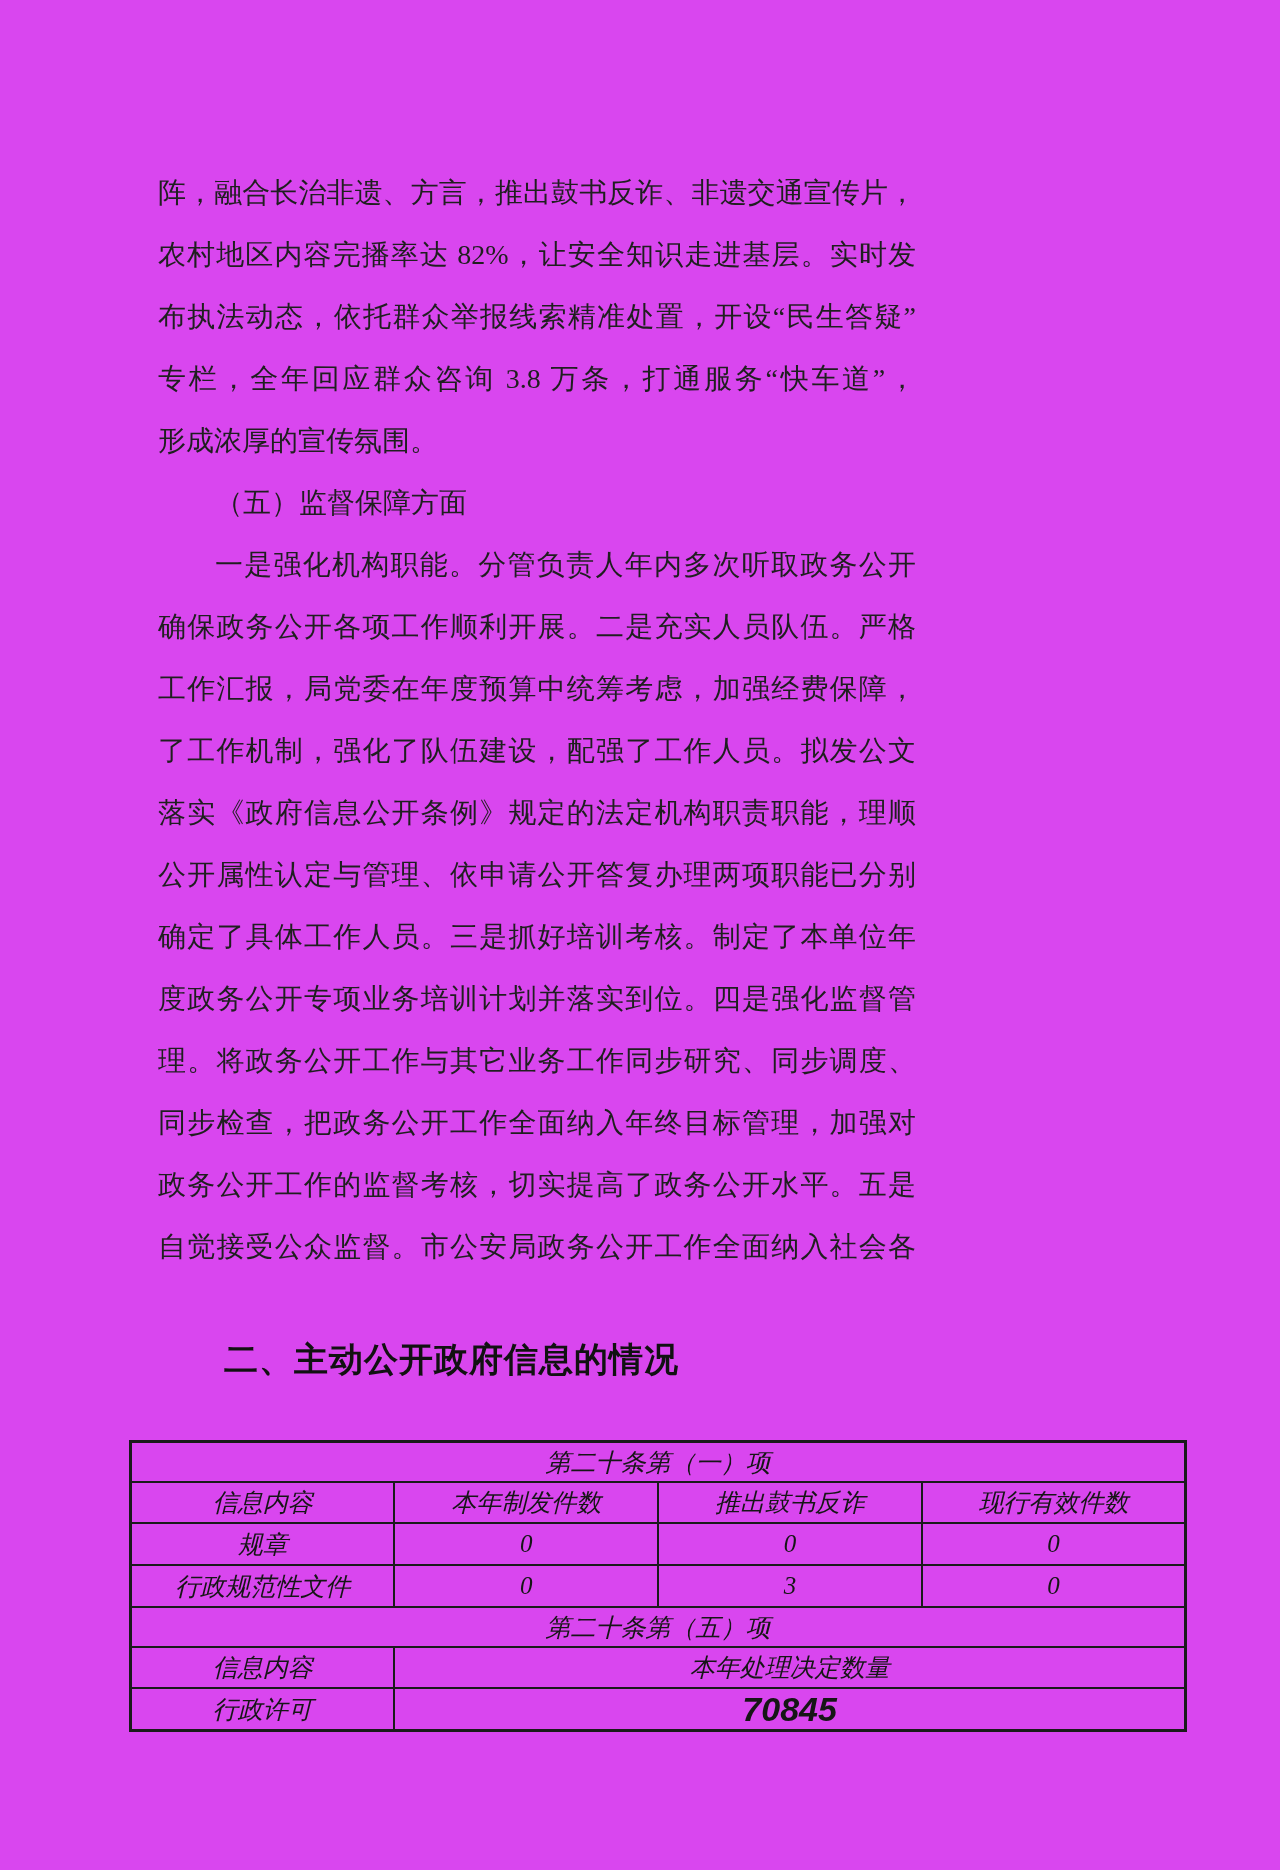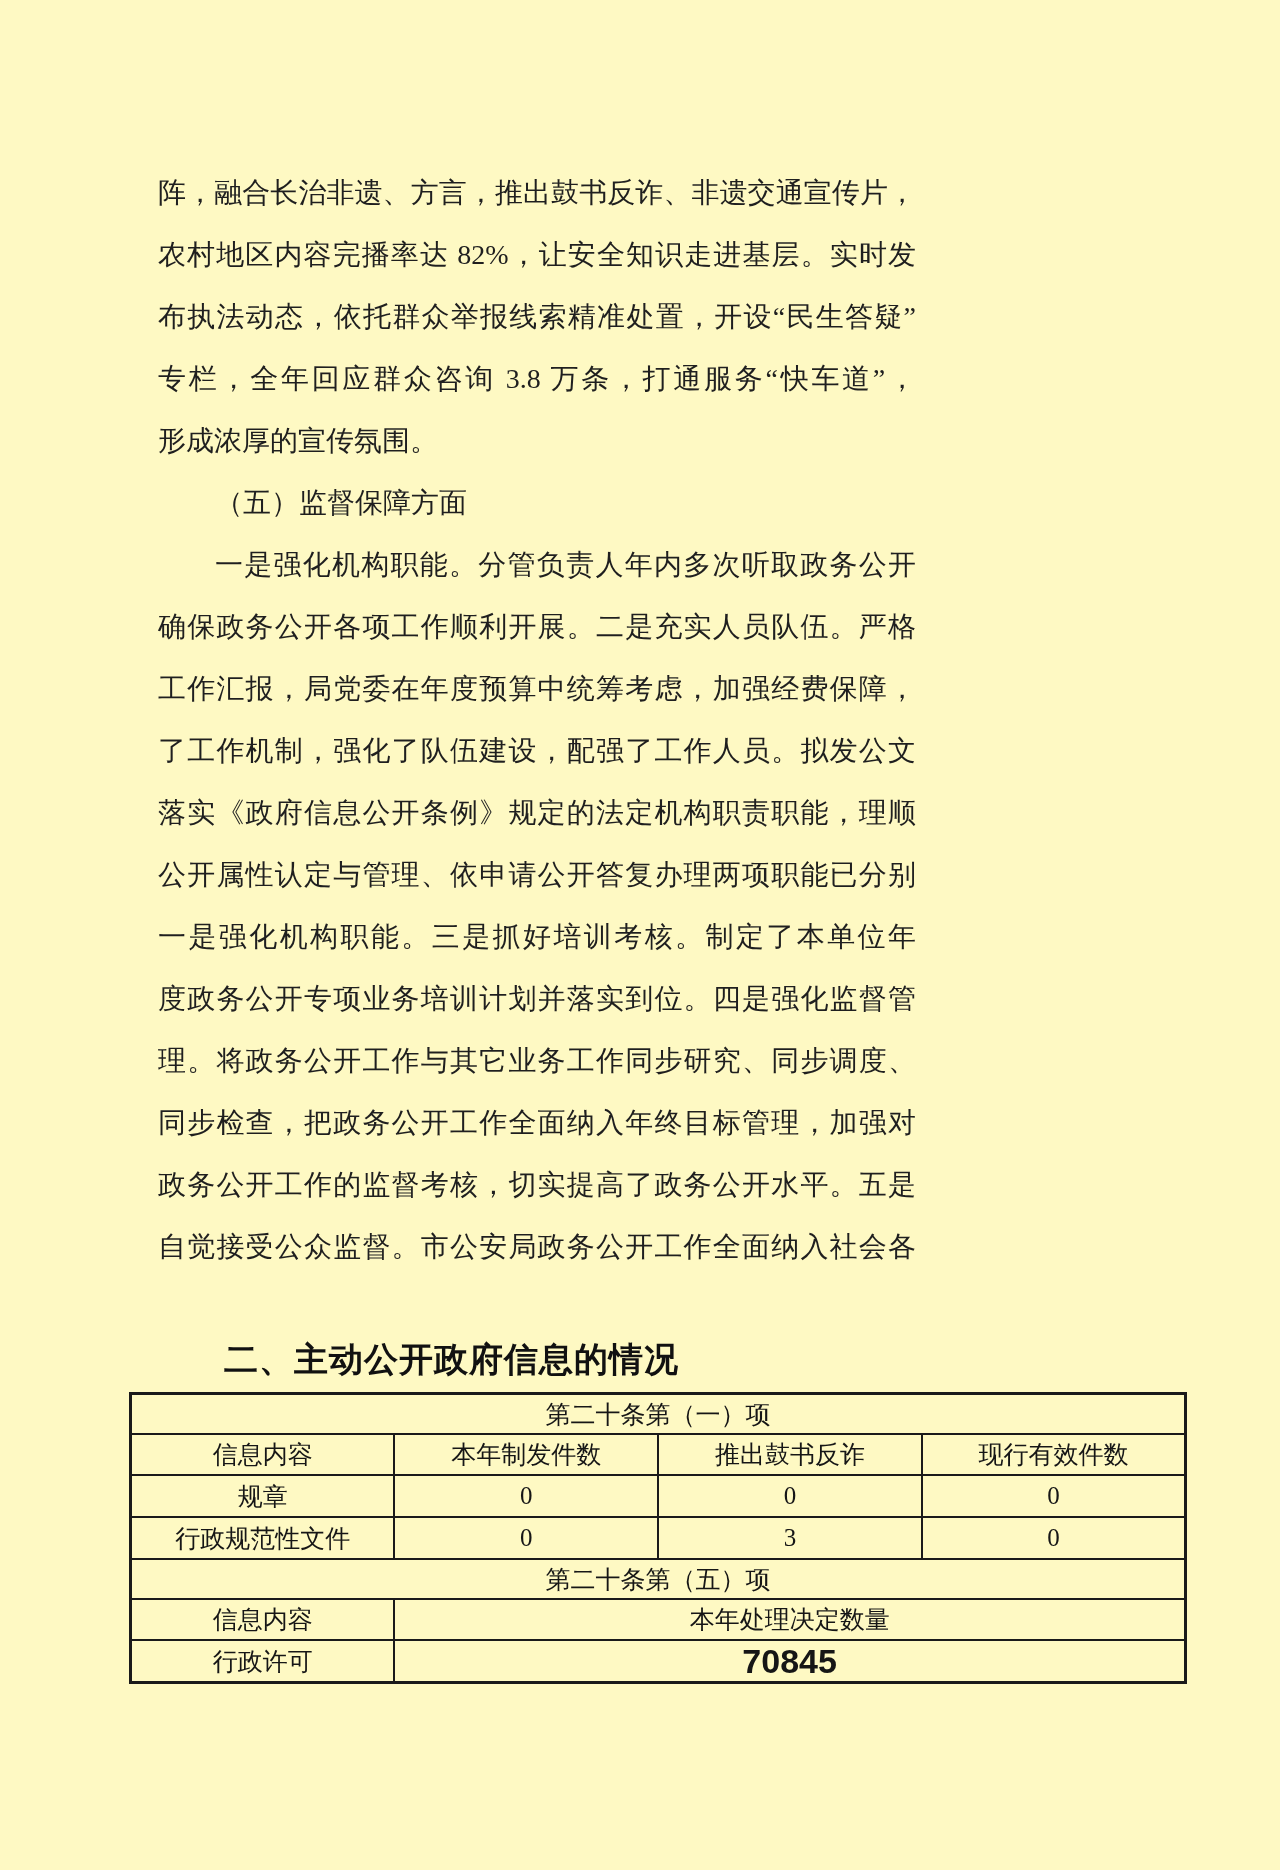--- a/index.html
+++ b/index.html
@@ -2,21 +2,21 @@
 <html lang="zh"><head>
 <meta charset="utf-8">
 <style>
   html,body{margin:0;padding:0;}
   body{background:#e8e8e8;}
   .page{
     position:relative;
     width:1280px;
     height:1870px;
     margin:0 auto;
-    background:#fef9c3;
+    background:#d946ef;
     overflow:hidden;
     font-family:"Liberation Serif","DejaVu Serif",serif;
     color:#1f1f1f;
   }
   
   .body-text{
     position:absolute;
     left:158px;
     top:162px;
     width:758px;
@@ -46,22 +46,23 @@
     font-size:34px;
     line-height:44px;
     color:#111;
     text-indent:66px;
     letter-spacing:1px;
   }
   
   .table-wrap{
     position:absolute;
     left:129px;
-    top:1392px;
+    top:1440px;
     width:1058px;
+    font-style:italic;
   }
   table.info{
     width:100%;
     border-collapse:collapse;
     table-layout:fixed;
     font-size:25px;
     color:#161616;
     border:3px solid #1a1a1a;
   }
   table.info td{
@@ -95,21 +96,21 @@
     <div class="line fill">布执法动态，依托群众举报线索精准处置，开设“民生答疑”</div>
     <div class="line fill">专栏，全年回应群众咨询 3.8 万条，打通服务“快车道”，</div>
     <div class="line">形成浓厚的宣传氛围。</div>
     <div class="line ind">（五）监督保障方面</div>
     <div class="line ind fill">一是强化机构职能。分管负责人年内多次听取政务公开</div>
     <div class="line fill">确保政务公开各项工作顺利开展。二是充实人员队伍。严格</div>
     <div class="line fill">工作汇报，局党委在年度预算中统筹考虑，加强经费保障，</div>
     <div class="line fill">了工作机制，强化了队伍建设，配强了工作人员。拟发公文</div>
     <div class="line fill">落实《政府信息公开条例》规定的法定机构职责职能，理顺</div>
     <div class="line fill">公开属性认定与管理、依申请公开答复办理两项职能已分别</div>
-    <div class="line fill">一是强化机构职能。三是抓好培训考核。制定了本单位年</div>
+    <div class="line fill">确定了具体工作人员。三是抓好培训考核。制定了本单位年</div>
     <div class="line fill">度政务公开专项业务培训计划并落实到位。四是强化监督管</div>
     <div class="line fill">理。将政务公开工作与其它业务工作同步研究、同步调度、</div>
     <div class="line fill">同步检查，把政务公开工作全面纳入年终目标管理，加强对</div>
     <div class="line fill">政务公开工作的监督考核，切实提高了政务公开水平。五是</div>
     <div class="line fill">自觉接受公众监督。市公安局政务公开工作全面纳入社会各</div>
   </div>
 
   <div class="heading">二、主动公开政府信息的情况</div>
 
   <div class="table-wrap">

